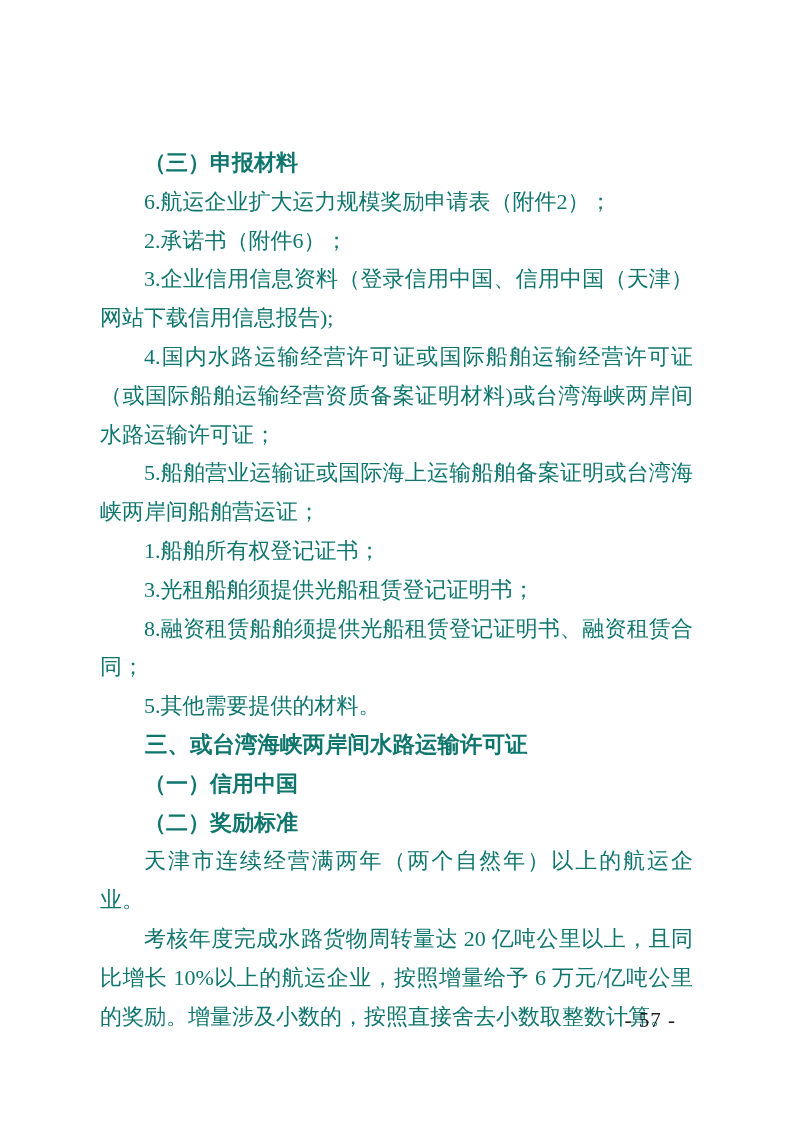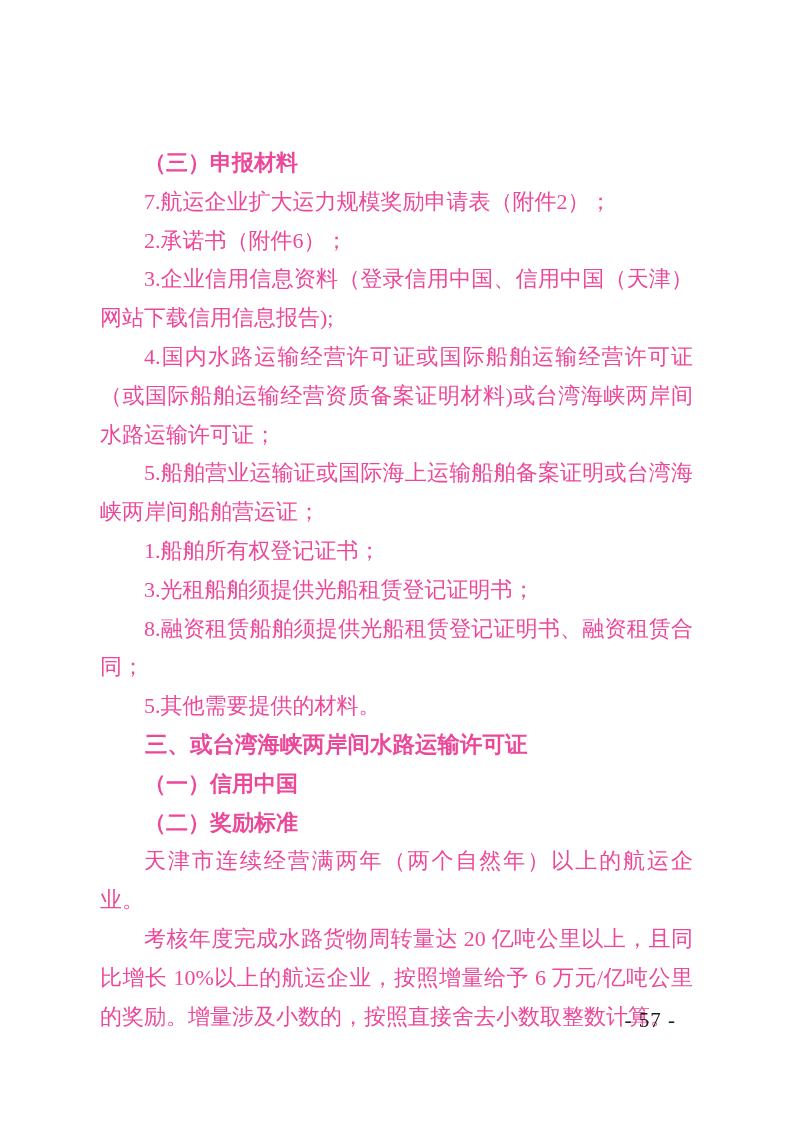--- a/index.html
+++ b/index.html
@@ -19,21 +19,21 @@
     left: 0; top: 0;
     width: 793px;
     height: 1122px;
     background: #ffffff;
   }
   .doc {
     position: absolute;
     left: 100px;
     top: 144px;
     width: 593px;
-    color: #ec4899;
+    color: #0f766e;
   }
   .para {
     margin: 0;
     font-size: 22px;
     line-height: 38.8px;
     text-align: justify;
     text-indent: 2em;
     word-break: break-all;
   }
   .h3-kaiti {
@@ -53,21 +53,21 @@
     letter-spacing: 1px;
     font-family: "Liberation Serif", "DejaVu Serif", serif;
   }
 </style>
 </head>
 <body>
 
 <div class="page">
   <div class="doc" id="doc-body">
       <p class="para h3-kaiti">（三）申报材料</p>
-      <p class="para">7.航运企业扩大运力规模奖励申请表（附件2）；</p>
+      <p class="para">6.航运企业扩大运力规模奖励申请表（附件2）；</p>
       <p class="para">2.承诺书（附件6）；</p>
       <p class="para">3.企业信用信息资料（登录信用中国、信用中国（天津）网站下载信用信息报告);</p>
       <p class="para">4.国内水路运输经营许可证或国际船舶运输经营许可证（或国际船舶运输经营资质备案证明材料)或台湾海峡两岸间水路运输许可证；</p>
       <p class="para">5.船舶营业运输证或国际海上运输船舶备案证明或台湾海峡两岸间船舶营运证；</p>
       <p class="para">1.船舶所有权登记证书；</p>
       <p class="para">3.光租船舶须提供光船租赁登记证明书；</p>
       <p class="para">8.融资租赁船舶须提供光船租赁登记证明书、融资租赁合同；</p>
       <p class="para">5.其他需要提供的材料。</p>
       <p class="para h2-hei">三、或台湾海峡两岸间水路运输许可证</p>
       <p class="para h3-kaiti">（一）信用中国</p>

